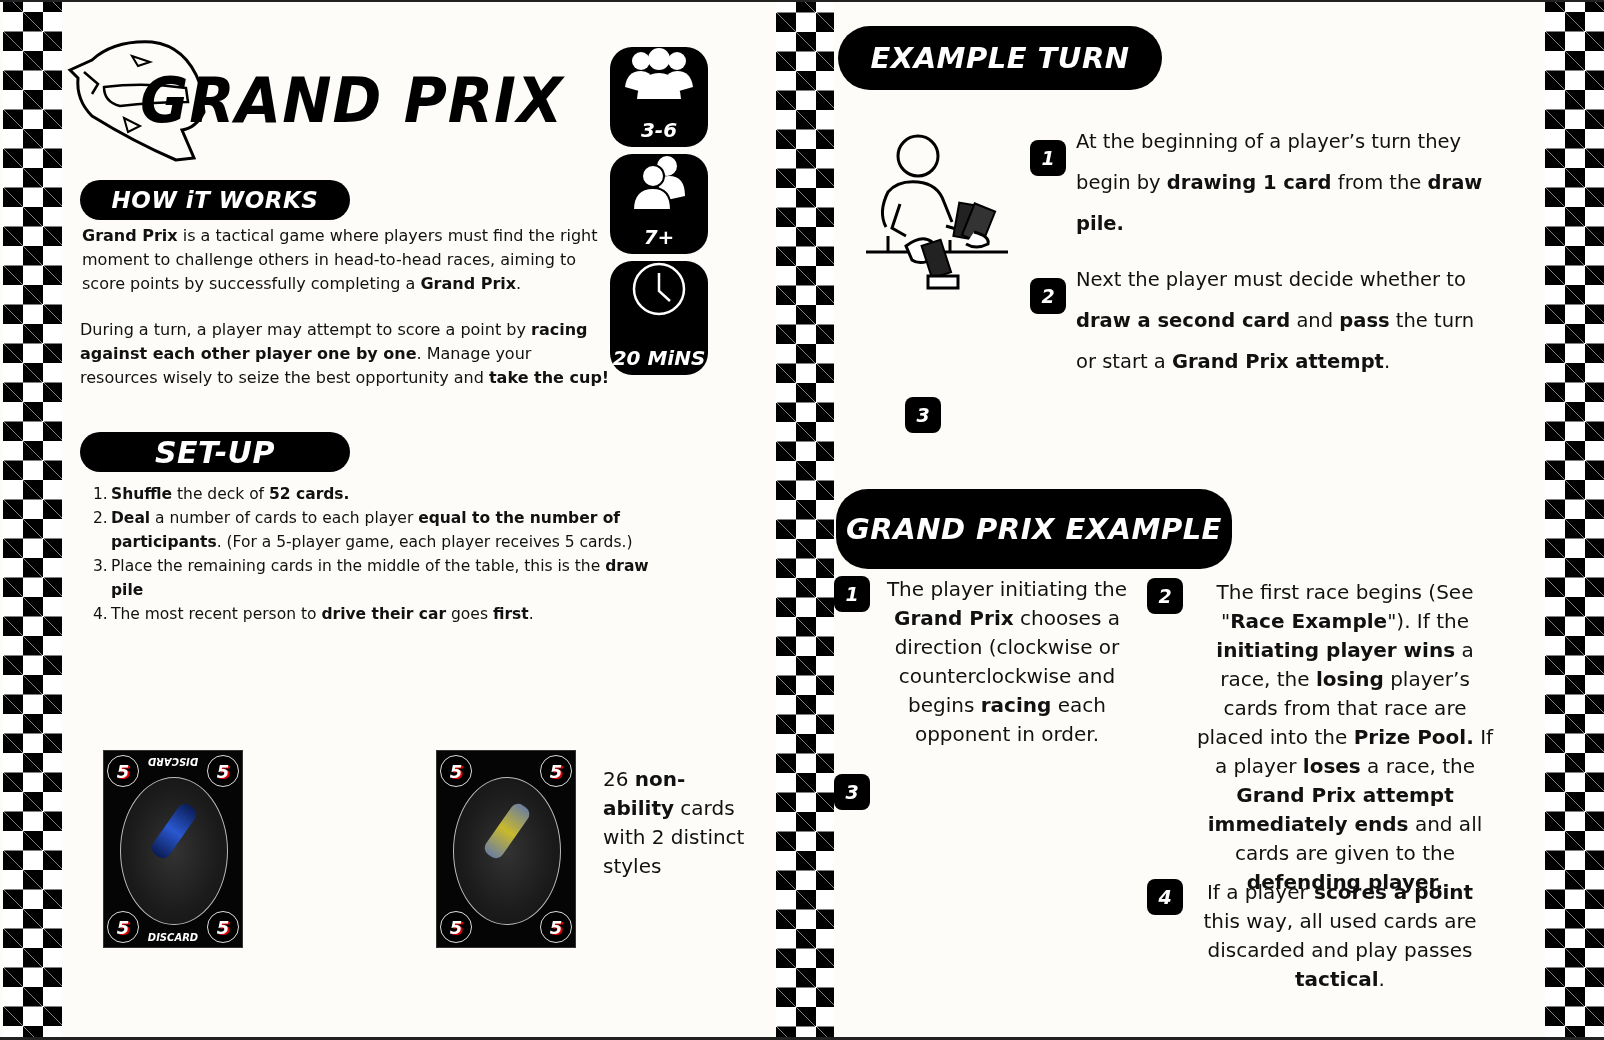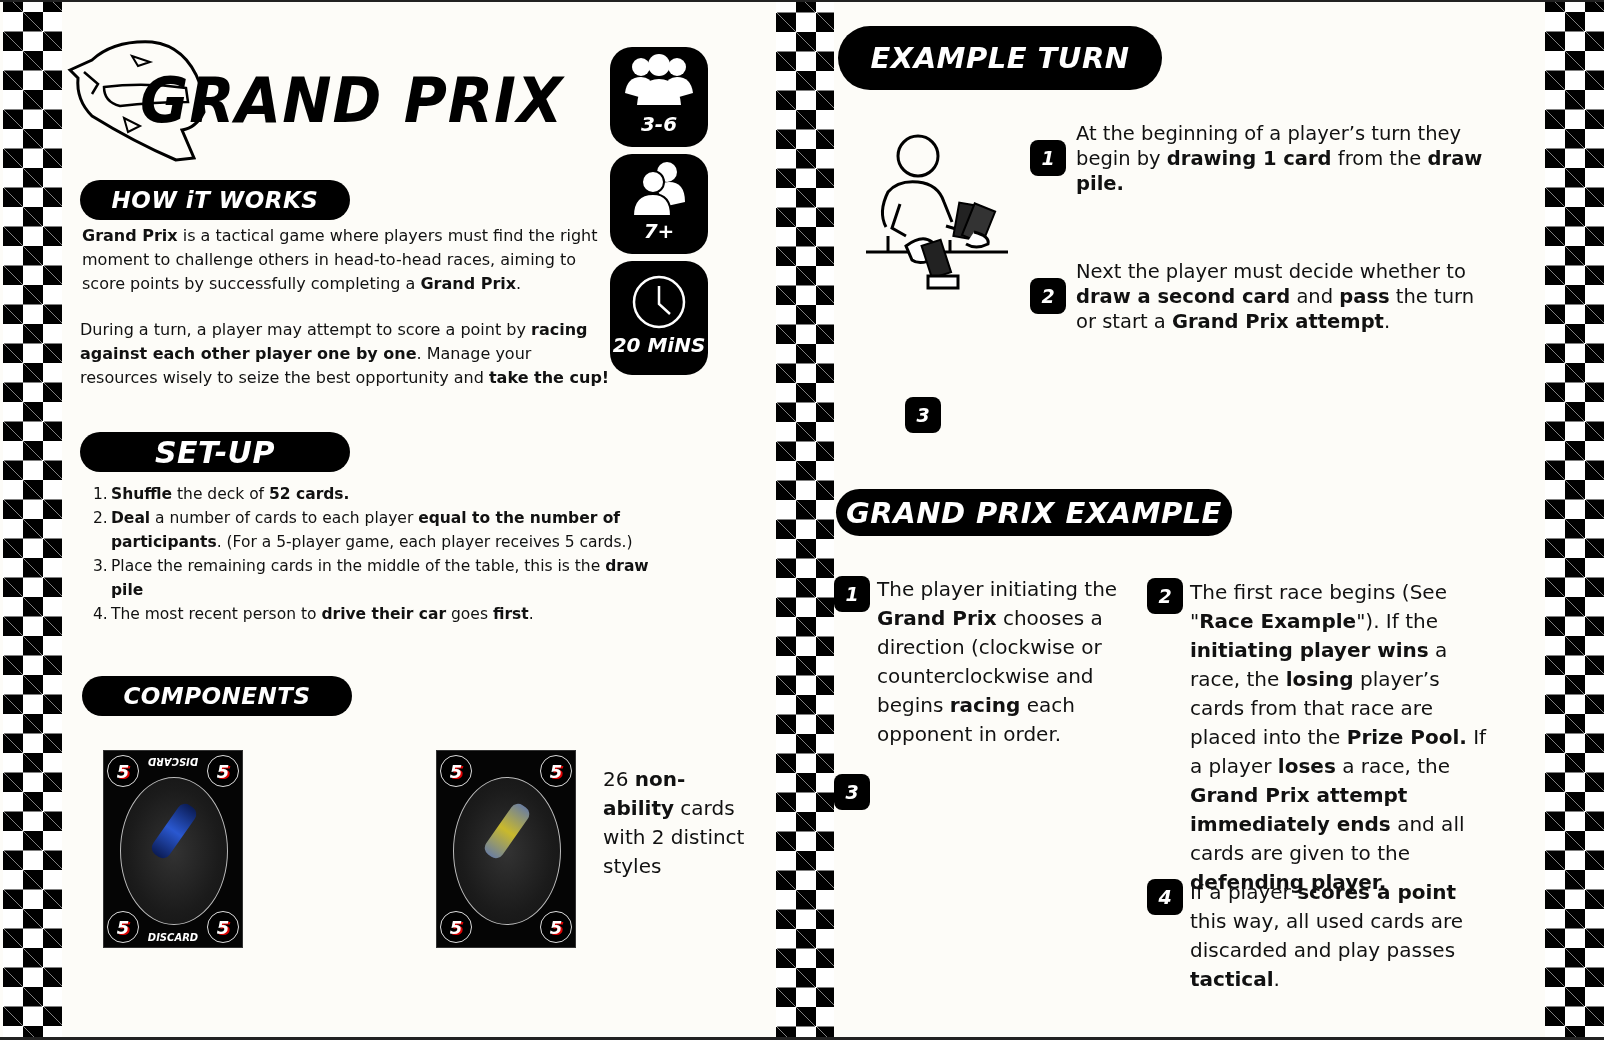--- a/index.html
+++ b/index.html
@@ -33,21 +33,21 @@
     font-family: "DejaVu Sans", sans-serif; font-weight: bold; font-style: italic;
     letter-spacing: 0.5px;
   }
   .title-text {
     position: absolute; left: 140px; top: 62px; font-size: 62px;
     font-weight: bold; font-style: italic; letter-spacing: 1px; color: #000;
     font-family: "DejaVu Sans", sans-serif; transform: scaleX(0.95); transform-origin: left;
   }
   .info-tile {
     position: absolute; left: 610px; width: 98px; background: #000; border-radius: 22px;
-    color: #fff; display: flex; flex-direction: column; align-items: center; justify-content: center;
+    color: #fff; display: flex; flex-direction: column; align-items: center; justify-content: space-between;
     padding-bottom: 6px; box-sizing: border-box;
   }
   .info-tile .lbl { font-weight: bold; font-style: italic; font-size: 20px; line-height: 22px; }
   .body-text { font-size: 16px; line-height: 24px; color: #111; }
   .setup-list { position: absolute; left: 93px; top: 480px; width: 560px; margin: 0; padding: 0; list-style: none; font-size: 15.5px; line-height: 24px; }
   .setup-list li { display: flex; }
   .setup-list .num { width: 18px; flex: none; }
   .card {
     position: absolute; width: 138px; height: 196px; background: #050505; overflow: hidden;
     border: 1px solid #333;
@@ -61,22 +61,22 @@
     background: #000; color: #fff; font-weight: bold; font-style: italic; font-size: 18px;
     display: flex; align-items: center; justify-content: center; text-shadow: 2px 1px 0 #d00;
   }
   .card .disc { position: absolute; left: 0; width: 100%; text-align: center; color: #fff; font-size: 10px; font-weight: bold; font-style: italic; }
   .card .car { position: absolute; left: 40px; top: 70px; width: 60px; height: 20px; border-radius: 8px; transform: rotate(-55deg); transform-origin: center; }
   .comp-text { position: absolute; font-size: 20px; line-height: 29px; color: #111; }
   .badge {
     position: absolute; width: 36px; height: 36px; background: #000; border-radius: 8px; color: #fff;
     font-weight: bold; font-style: italic; font-size: 19px; display: flex; align-items: center; justify-content: center;
   }
-  .step-text { position: absolute; font-size: 19.5px; line-height: 25px; color: #111; }
-  .ex-text { position: absolute; font-size: 20px; line-height: 29px; color: #111; }
+  .step-text { position: absolute; font-size: 19.5px; line-height: 41px; color: #111; }
+  .ex-text { position: absolute; font-size: 20px; line-height: 29px; color: #111; text-align: center; }
 </style>
 </head>
 <body>
 
 <div class="page">
   <div class="checker left"></div>
   <div class="checker mid"></div>
   <div class="checker right"></div>
 
   <svg class="abs" style="left:64px;top:30px" width="150" height="132" viewBox="0 0 150 132">
@@ -137,21 +137,20 @@
     <li>
         <span class="num">3.</span>
         <span><span>Place the remaining cards in the middle of the table, this is the </span><b>draw pile</b></span>
       </li>
     <li>
         <span class="num">4.</span>
         <span><span>The most recent person to </span><b>drive their car</b><span> goes </span><b>first</b><span>.</span></span>
       </li>
   </ol>
 
-  <div class="pill" style="left:82px;top:674px;width:270px;height:40px;font-size:23px">COMPONENTS</div>
 
   <div class="card" style="left:103px;top:748px">
     <div class="oval"></div>
     <div class="car" style="background:linear-gradient(90deg,#0b1c55,#2a58d0,#0b1c55)"></div>
     <div class="corner" style="left:3px;top:4px">5</div>
     <div class="corner" style="right:3px;top:4px">5</div>
     <div class="corner" style="left:3px;bottom:4px">5</div>
     <div class="corner" style="right:3px;bottom:4px">5</div>
     <div class="disc" style="top:5px;transform:rotate(180deg)">DISCARD</div>
     <div class="disc" style="bottom:4px">DISCARD</div>
@@ -191,21 +190,21 @@
     <span>At the beginning of a player’s turn they begin by </span><b>drawing 1 card</b><span> from the </span><b>draw pile.</b>
   </div>
 
   <div class="badge" style="left:1030px;top:276px">2</div>
   <div class="step-text" style="left:1076px;top:257px;width:420px">
     <span>Next the player must decide whether to </span><b>draw a second card</b><span> and </span><b>pass</b><span> the turn or start a </span><b>Grand Prix attempt</b><span>.</span>
   </div>
 
   <div class="badge" style="left:905px;top:395px">3</div>
 
-  <div class="pill" style="left:836px;top:487px;width:396px;height:47px;border-radius:32px;font-size:29px">GRAND PRIX EXAMPLE</div>
+  <div class="pill" style="left:836px;top:487px;width:396px;height:80px;border-radius:32px;font-size:29px">GRAND PRIX EXAMPLE</div>
 
   <div class="badge" style="left:834px;top:574px">1</div>
   <div class="ex-text" style="left:877px;top:573px;width:260px">
     <span>The player initiating the </span><b>Grand Prix</b><span> chooses a direction (clockwise or counterclockwise and begins </span><b>racing</b><span> each opponent in order.</span>
   </div>
 
   <div class="badge" style="left:834px;top:772px">3</div>
 
   <div class="badge" style="left:1147px;top:576px">2</div>
   <div class="ex-text" style="left:1190px;top:576px;width:310px">

